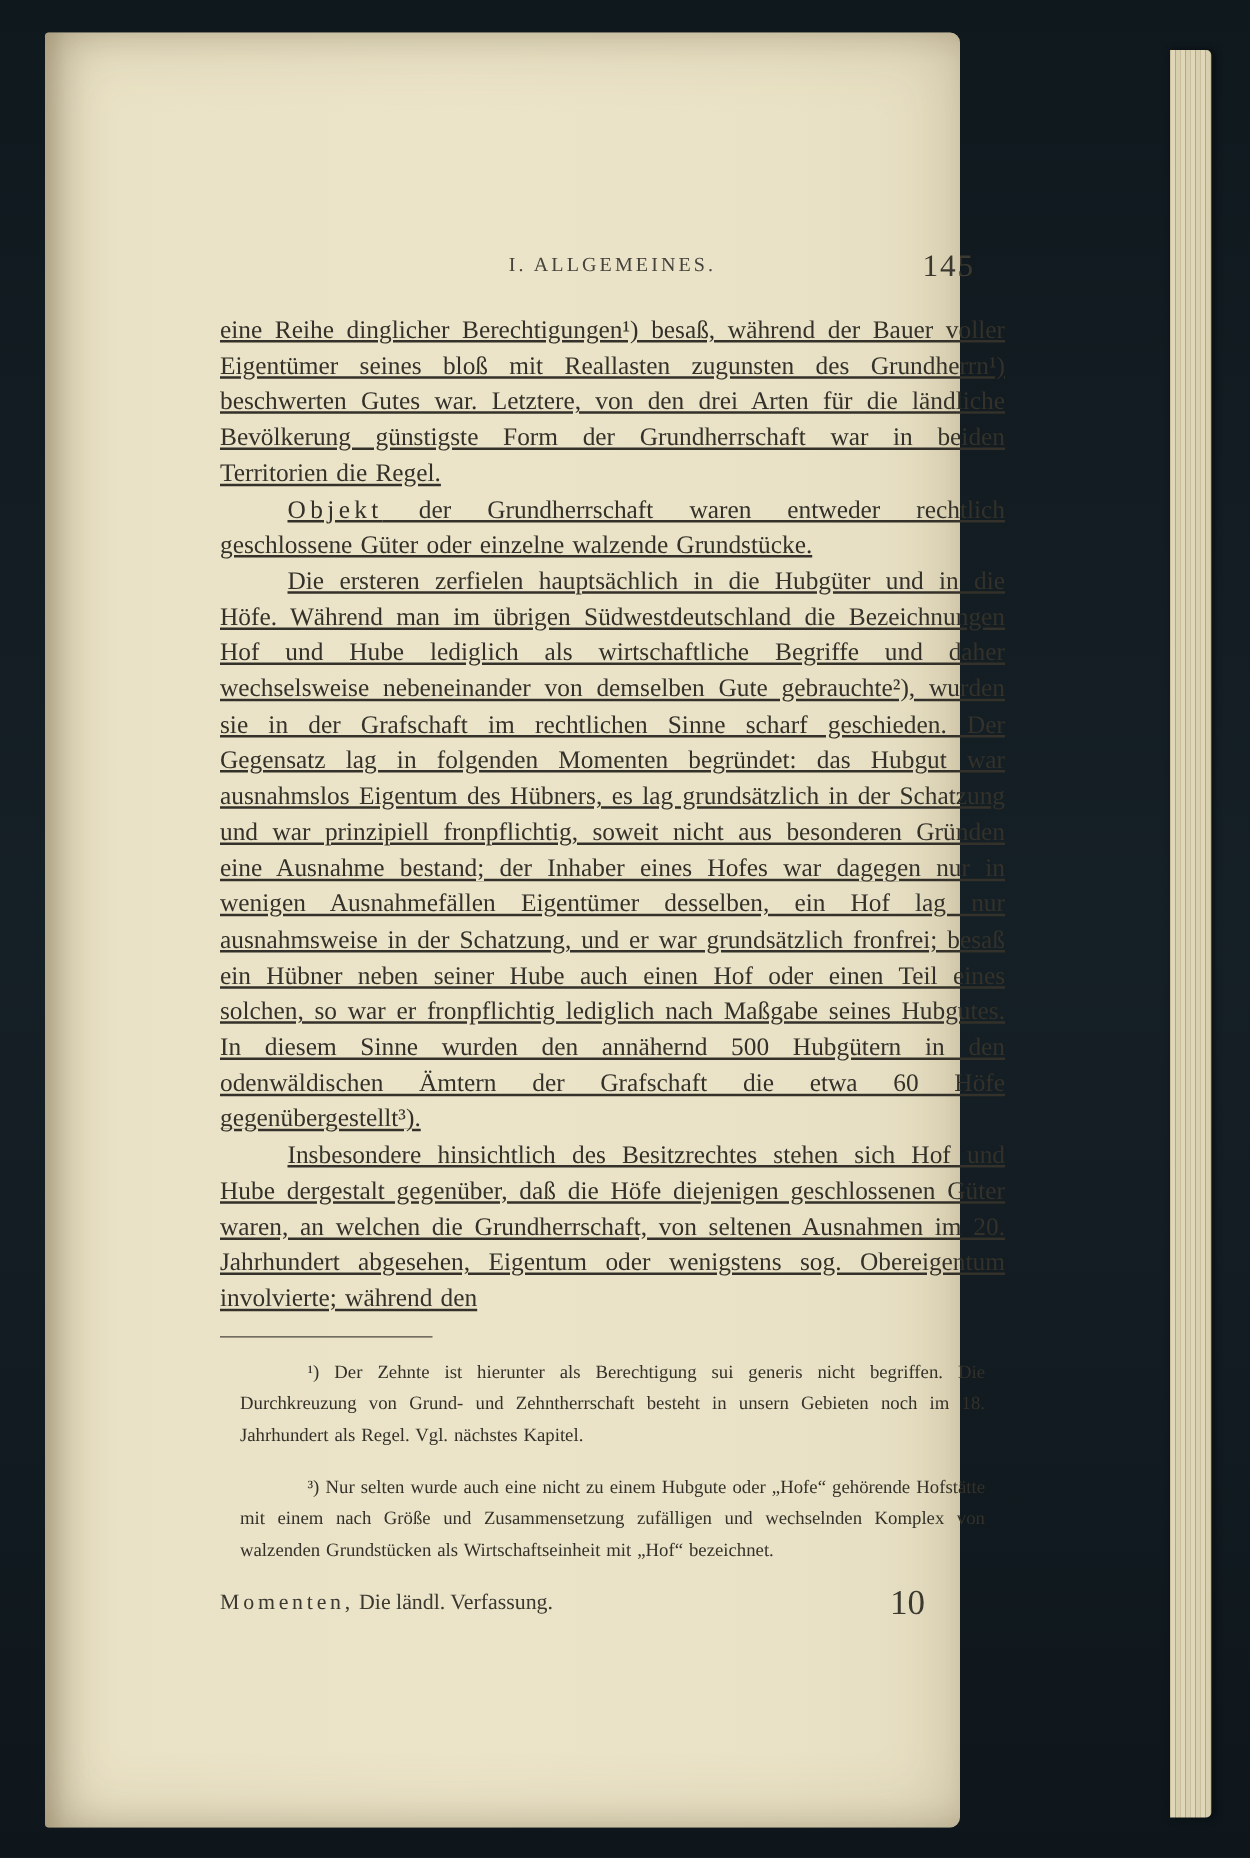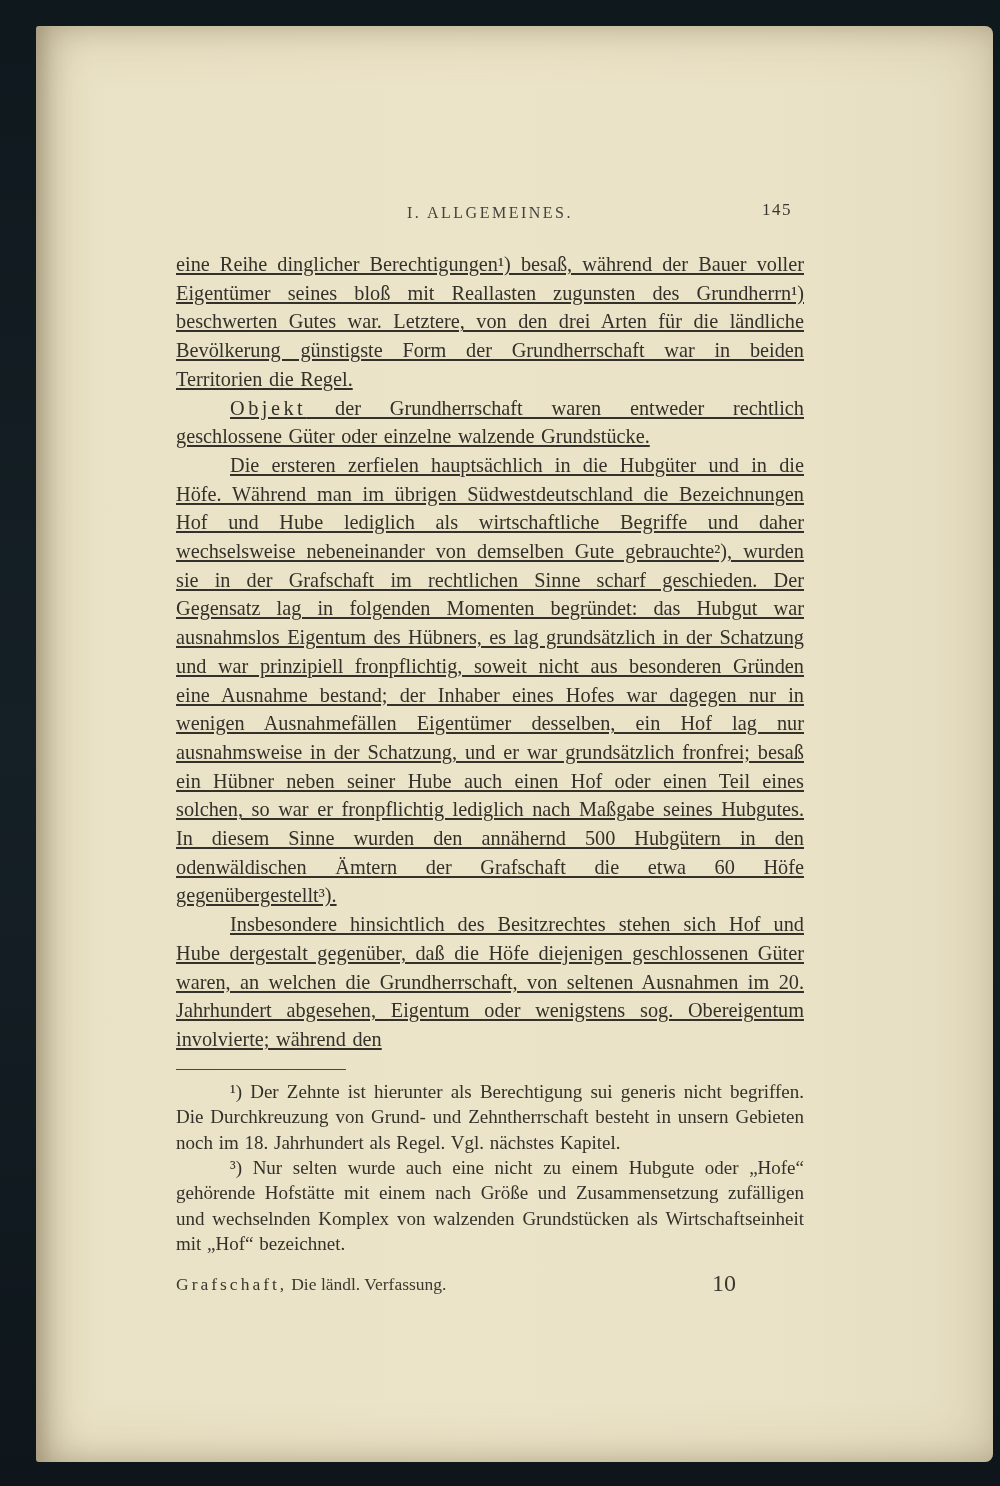--- a/index.html
+++ b/index.html
@@ -8,21 +8,21 @@
     background:#141e23;
     position:relative;
     font-family:"Liberation Serif", serif;
     overflow:hidden;
   }
   .scan-bg {
     position:absolute; inset:0;
     background:linear-gradient(180deg,#0f181d 0%, #152026 50%, #0e161b 100%);
   }
   .book-page {
-    position:absolute; left:36px; top:26px; width:957px; height:1436px;
+    position:absolute; left:36px; top:26px; width:732px; height:1436px;
     background:linear-gradient(90deg,#d6ccae 0px,#e4dcc0 16px,#eae2c6 55px,#ece4c9 45%,#eae2c6 80%,#e5ddc1 100%);
     border-radius:3px 8px 8px 3px;
     box-shadow:inset 0 0 55px rgba(110,90,50,.28), inset 12px 0 25px rgba(40,30,10,.18);
   }
   .page-edge-stack {
     position:absolute; left:936px; top:40px; width:33px; height:1414px;
     background:repeating-linear-gradient(90deg,
       #c9bf9f 0px, #c9bf9f 1px,
       #e0d7b8 1px, #e0d7b8 4px,
       #b3a88a 4px, #b3a88a 5px,
@@ -35,46 +35,46 @@
     color:#333129;
   }
   .page-header {
     position:relative; height:30px; margin-bottom:16px;
   }
   .section-heading {
     position:absolute; left:0; right:0; text-align:center;
     font-size:16px; letter-spacing:2.5px; color:#45433c;
   }
   .page-number {
-    position:absolute; right:12px; top:-4px;
-    font-size:17px; letter-spacing:1.5px; color:#3a382f;
+    position:absolute; right:24px; top:-4px;
+    font-size:25px; letter-spacing:1.5px; color:#3a382f;
   }
   .body-text p {
     margin:0; font-size:20.3px; line-height:28.7px;
     text-align:justify; word-spacing:1.5px;text-decoration:underline;
   }
   .indent { text-indent:54px; }
   .lead-word { letter-spacing:3.5px; }
   .footnote-separator {
     width:170px; height:0;
     border-top:1.6px solid #4a473d;
     margin:15px 0 9px 0;
   }
   .footnotes p {
-    margin:0; font-size:19px; line-height:25.4px;
+    margin:16px; font-size:15px; line-height:25.4px;
     text-align:justify; text-indent:54px; word-spacing:1px;
   }
   .page-footer {
     position:relative; margin-top:17px; height:26px;
     font-size:17.5px; color:#3a382f;
   }
   .sig-name { letter-spacing:3px; }
   .sig-title { margin-left:4px;text-align:right; }
   .sheet-number {
-    position:absolute; left:536px; top:-4px; font-size:24px;
+    position:absolute; left:536px; top:-4px; font-size:28px;
   }
 </style>
 </head>
 <body>
 
 <div class="scan-bg"></div>
 
 <div class="page-edge-stack"></div>
 
 <div class="book-page">
@@ -93,18 +93,18 @@
     </div>
 
     <div class="footnote-separator"></div>
 
     <div class="footnotes">
       <p>¹) Der Zehnte ist hierunter als Berechtigung sui generis nicht begriffen. Die Durchkreuzung von Grund- und Zehntherrschaft besteht in unsern Gebieten noch im 18. Jahrhundert als Regel. Vgl. nächstes Kapitel.</p>
       <p>³) Nur selten wurde auch eine nicht zu einem Hubgute oder „Hofe“ gehörende Hofstätte mit einem nach Größe und Zusammensetzung zufälligen und wechselnden Komplex von walzenden Grundstücken als Wirtschaftseinheit mit „Hof“ bezeichnet.</p>
     </div>
 
     <div class="page-footer">
-      <span class="sig-name">Grafschaft,</span><span class="sig-title">Die ländl. Verfassung.</span>
+      <span class="sig-name">Momenten,</span><span class="sig-title">Die ländl. Verfassung.</span>
       <span class="sheet-number">10</span>
     </div>
 
   </div>
 </div>
 
 </body></html>

